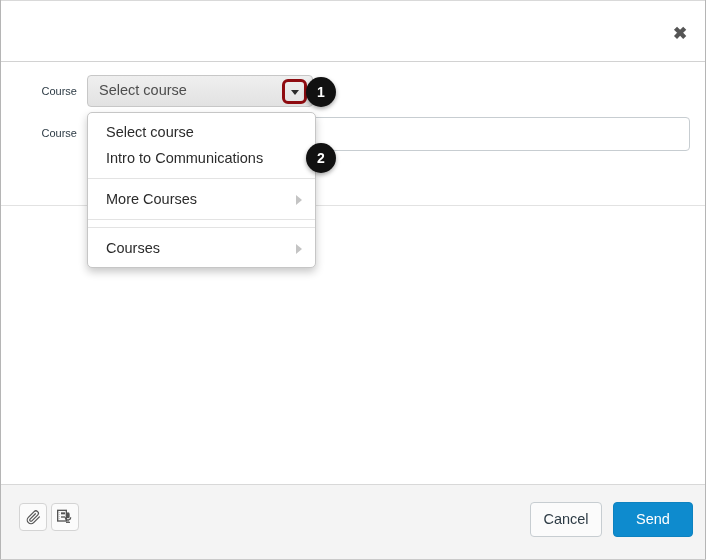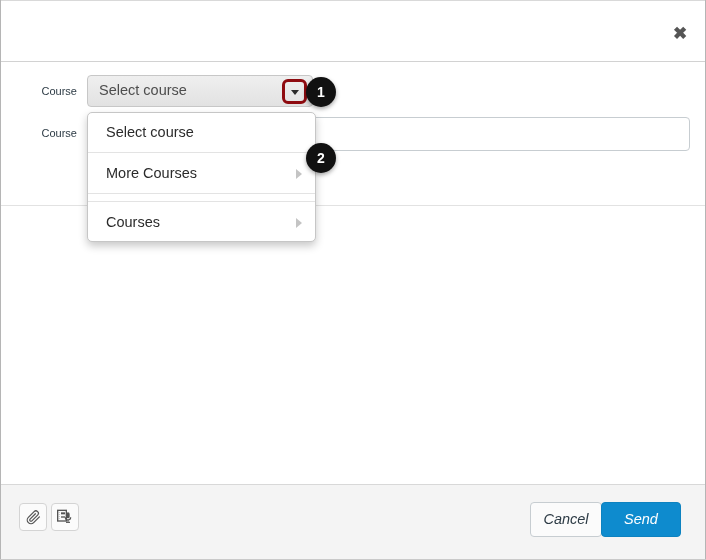--- a/index.html
+++ b/index.html
@@ -261,31 +261,30 @@
     position: absolute;
     top: 17px;
     height: 35px;
     border-radius: 4px;
     font-family: "Liberation Sans", sans-serif;
     font-size: 14.5px;
     box-sizing: border-box;
     cursor: pointer;
     line-height: 33px;
     text-align: center;
-    font-style: italic;
   }
   .cancel-button {
     right: 103px;
     width: 72px;
     background: #fbfbfb;
     border: 1px solid #c7cdd1;
     color: #2d3b45;
   }
   .send-button {
-    right: 24px;
+    right: 12px;
     width: 80px;
     background: #0e8bce;
     border: 1px solid #0d82c0;
     color: #ffffff;
   }
 </style>
 </head>
 <body>
 
 <div id="app">
@@ -317,20 +316,21 @@
       <input class="subject-input" type="text" placeholder="" style="">
     </div>
 
     <div class="body-divider"></div>
   </div>
 
   <div class="dropdown-menu">
 
     <div>
       <div class="menu-item">Select course</div>
+      <div class="menu-item">Intro to Communications</div>
     </div>
 
     <div class="menu-sep"></div>
 
     <div class="menu-item">
       <span>More Courses</span>
       <span class="submenu-arrow"></span>
     </div>
 
     <div class="menu-sep"></div>

